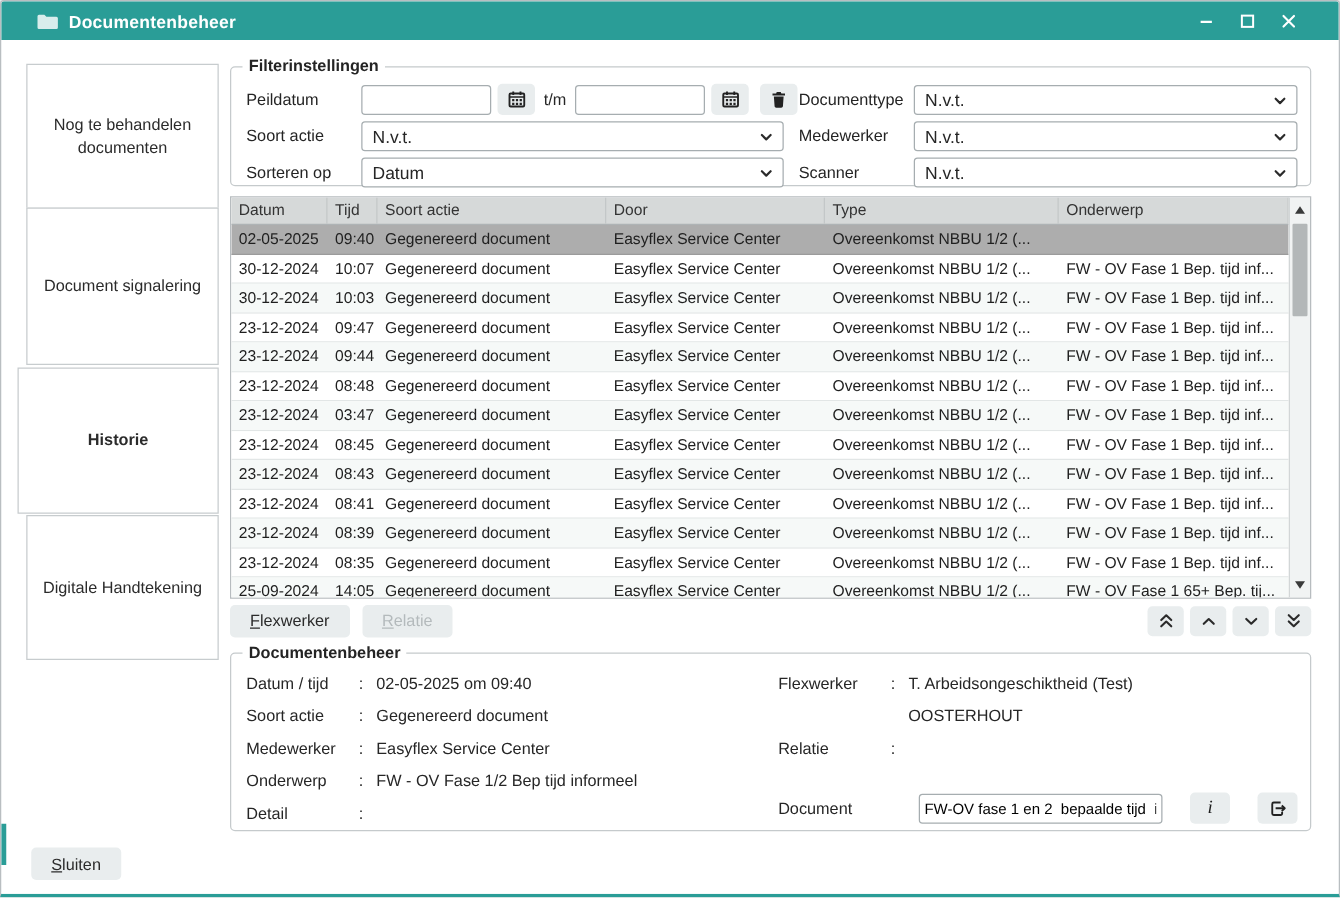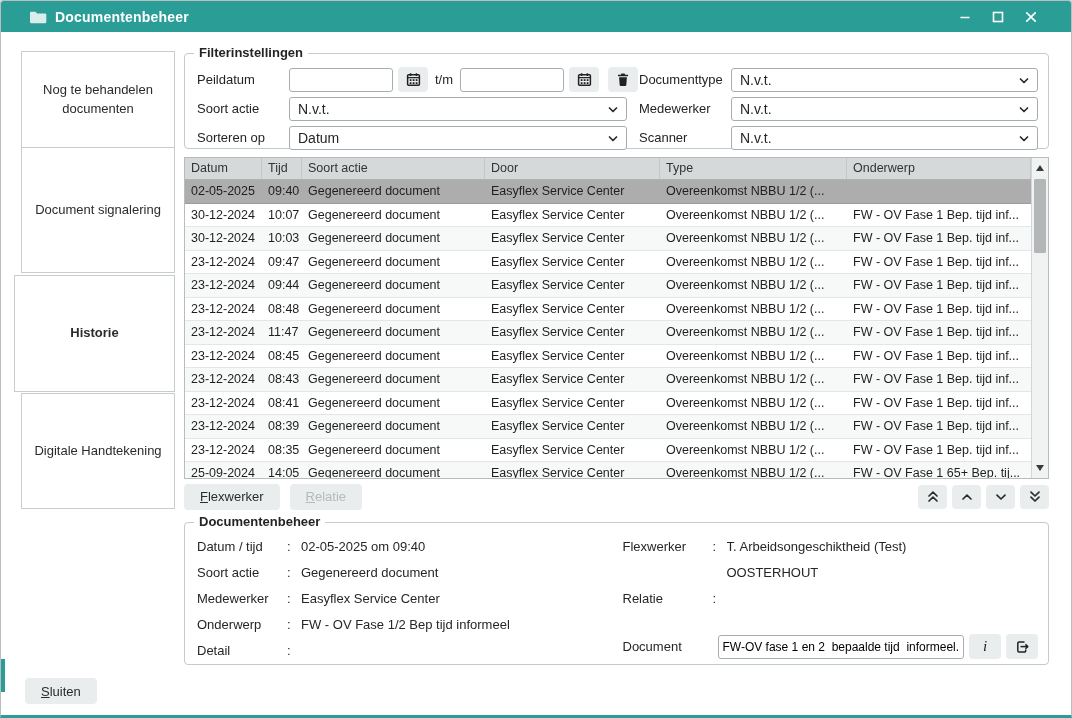--- a/index.html
+++ b/index.html
@@ -23,21 +23,21 @@
   .win-controls { margin-left:auto; display:flex; align-items:center; gap:17px; padding-right:4px; }
   .win-btn { width:16px; height:16px; display:flex; align-items:center; justify-content:center; cursor:pointer; }
 
   
   .sidebar { position:absolute; left:20px; top:50px; width:154px; }
   .tab {
     width:154px; border:1px solid #c7ccce; background:#fff; margin-top:-1px;
     display:flex; align-items:center; justify-content:center; text-align:center;
     font-size:13px; color:#2b2b2b; line-height:1.4; padding:4px 10px; cursor:pointer;
   }
-  .tab.t1 { height:97px; margin-top:0; }
+  .tab.t1 { height:116px; margin-top:0; }
   .tab.t2 { height:126px; }
   .tab.t3 { height:117px; }
   .tab.t4 { height:116px; }
   .tab.active {
     width:161px; margin-left:-7px; font-weight:700; margin-top:2px; margin-bottom:2px;
     position:relative; z-index:2;
   }
 
   
   .content { position:absolute; left:183px; top:44px; width:865px; }
@@ -101,21 +101,21 @@
   .btn .mn::first-letter { text-decoration:underline; }
   .btn.disabled { color:#b4babc; cursor:default; }
   .btn + .btn { margin-left:10px; }
   .navbtns { margin-left:auto; display:flex; gap:5px; }
   .navbtn { width:29px; height:24px; background:#e9edee; border:none; border-radius:4px; display:flex; align-items:center; justify-content:center; cursor:pointer; }
 
   
   .detail { margin-top:12px; height:143px; padding:16px 10px 8px 12px; display:grid; grid-template-columns:1fr 1fr; column-gap:10px; }
   .drow { display:grid; grid-template-columns:90px 14px 1fr; min-height:26px; font-size:13px; align-items:start; }
   .dval { white-space:nowrap; overflow:hidden; }
-  .docrow { display:flex; align-items:center; gap:5px; margin-top:17px; }
+  .docrow { display:flex; align-items:center; gap:22px; margin-top:17px; }
   .docrow .dlabel { width:90px; flex:0 0 auto; }
   .docinput {
     flex:1; height:24px; border:1px solid #a6adb0; border-radius:3px; background:#fff;
     font-family:inherit; font-size:12px; padding:0 4px; outline:none; min-width:0;text-align:right;
   }
   .sq-btn {
     width:32px; height:25px; background:#e9edee; border:none; border-radius:4px;
     display:flex; align-items:center; justify-content:center; cursor:pointer; flex:0 0 auto;
   }
   .info-glyph { font-family:"Liberation Serif","DejaVu Serif",serif; font-style:italic; font-size:15px; color:#1f1f1f; }
@@ -339,21 +339,21 @@
           <div class="trow">
             <div class="tcell c0">23-12-2024</div>
             <div class="tcell c1">08:48</div>
             <div class="tcell c2">Gegenereerd document</div>
             <div class="tcell c3">Easyflex Service Center</div>
             <div class="tcell c4">Overeenkomst NBBU 1/2 (...</div>
             <div class="tcell c5">FW - OV Fase 1 Bep. tijd inf...</div>
           </div>
           <div class="trow">
             <div class="tcell c0">23-12-2024</div>
-            <div class="tcell c1">11:47</div>
+            <div class="tcell c1">03:47</div>
             <div class="tcell c2">Gegenereerd document</div>
             <div class="tcell c3">Easyflex Service Center</div>
             <div class="tcell c4">Overeenkomst NBBU 1/2 (...</div>
             <div class="tcell c5">FW - OV Fase 1 Bep. tijd inf...</div>
           </div>
           <div class="trow">
             <div class="tcell c0">23-12-2024</div>
             <div class="tcell c1">08:45</div>
             <div class="tcell c2">Gegenereerd document</div>
             <div class="tcell c3">Easyflex Service Center</div>

